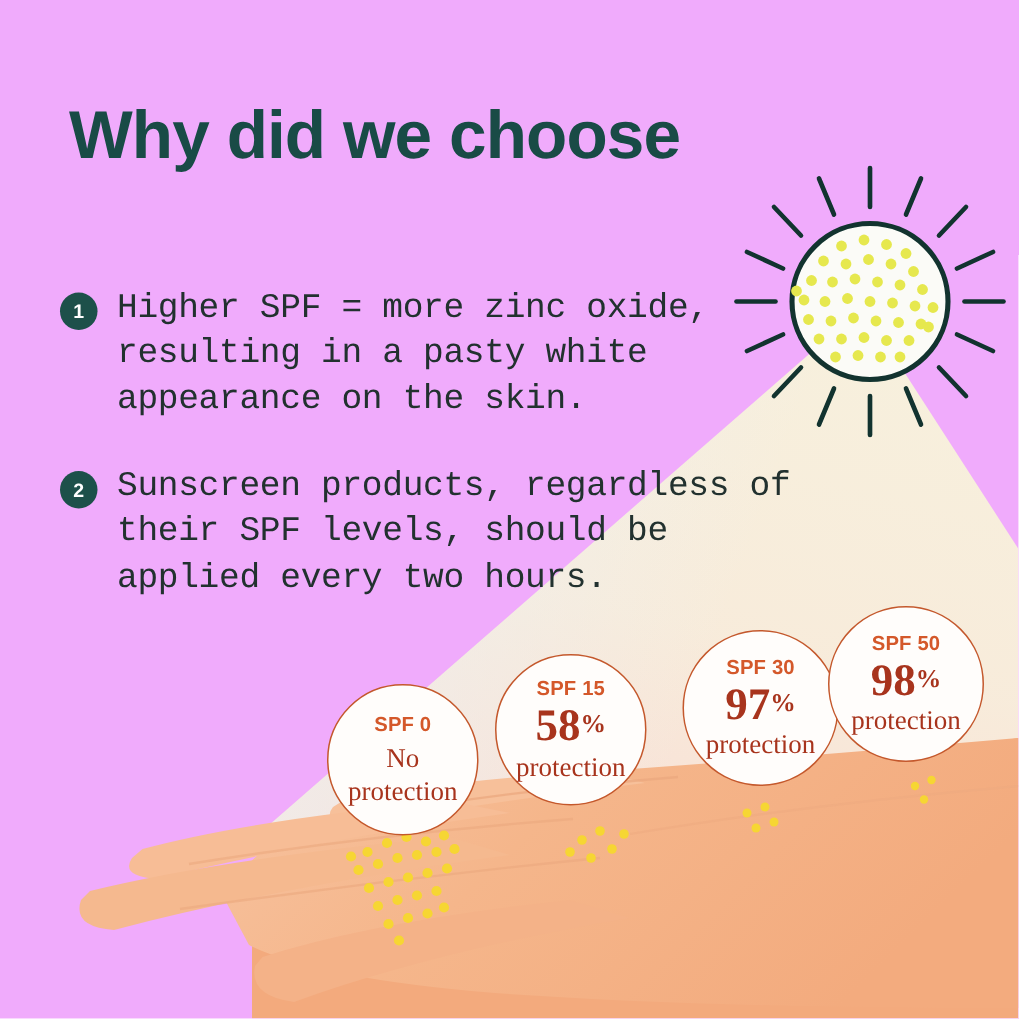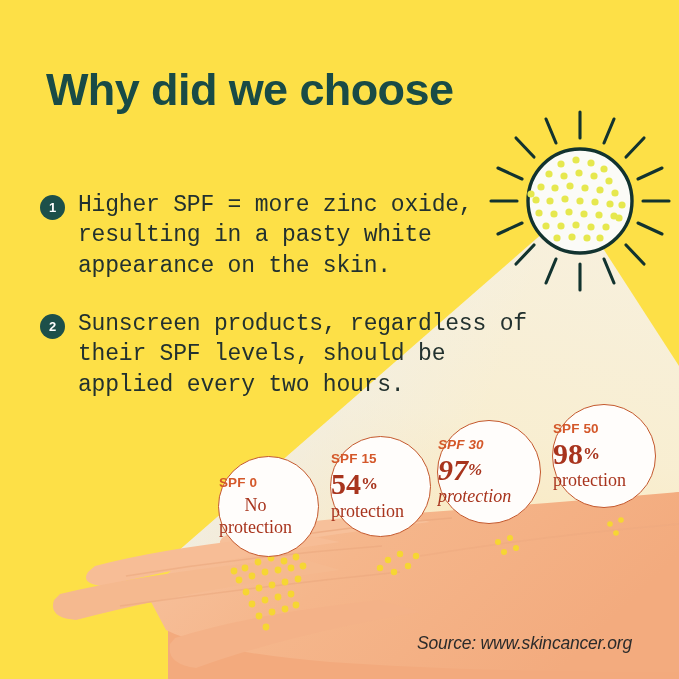--- a/index.html
+++ b/index.html
@@ -4,21 +4,21 @@
 <style>
   html, body {
     margin: 0;
     padding: 0;
     background: #ffffff;
   }
   #infographic {
     position: relative;
     width: 679px;
     height: 679px;
-    background: #fde047;
+    background: #f0abfc;
     overflow: hidden;
     font-family: "Liberation Sans", sans-serif;
     -webkit-font-smoothing: antialiased;
   }
 
   
   .beam-layer {
     position: absolute;
     inset: 0;
     z-index: 1;
@@ -104,21 +104,21 @@
 
   
   .spf-circle {
     position: absolute;
     border-radius: 50%;
     background: #fffdfb;
     border: 1.4px solid #c4582c;
     box-sizing: border-box;
     display: flex;
     flex-direction: column;
-    align-items: flex-start;
+    align-items: center;
     justify-content: center;
     z-index: 6;
     text-align: center;
   }
   .spf-label {
     color: #d4582a;
     font-size: 13.5px;
     font-weight: bold;
     letter-spacing: 0.1px;
     white-space: nowrap;
@@ -140,21 +140,21 @@
     color: #a8341d;
     font-family: "Liberation Serif", serif;
     font-size: 18px;
     line-height: 1.18;
     margin-top: 1px;
   }
   .spf-sub.two-line { margin-top: 5px; }
 
   #spf0  { left: 218px; top: 456px; width: 101px; height: 101px; }
   #spf15 { left: 330px; top: 436px; width: 101px; height: 101px; }
-  #spf30 { left: 437px; top: 420px; width: 104px; height: 104px; font-style: italic; }
+  #spf30 { left: 455px; top: 420px; width: 104px; height: 104px; }
   #spf50 { left: 552px; top: 404px; width: 104px; height: 104px; }
 
   
   .source {
     position: absolute;
     left: 417px;
     top: 633px;
     z-index: 7;
     color: #2b2b2b;
     font-size: 17.5px;
@@ -344,36 +344,35 @@
     <div class="spf-label">SPF 0</div>
     <div class="spf-sub two-line">
       <span>No</span><br>
       <span>protection</span>
     </div>
   </div>
 
   <div class="spf-circle" id="spf15">
     <div class="spf-label">SPF 15</div>
     <div class="spf-pct">
-      <span>54</span><span class="sym">%</span>
+      <span>58</span><span class="sym">%</span>
     </div>
     <div class="spf-sub">protection</div>
   </div>
 
   <div class="spf-circle" id="spf30">
     <div class="spf-label">SPF 30</div>
     <div class="spf-pct">
       <span>97</span><span class="sym">%</span>
     </div>
     <div class="spf-sub">protection</div>
   </div>
 
   <div class="spf-circle" id="spf50">
     <div class="spf-label">SPF 50</div>
     <div class="spf-pct">
       <span>98</span><span class="sym">%</span>
     </div>
     <div class="spf-sub">protection</div>
   </div>
 
-  <div class="source">Source: www.skincancer.org</div>
 
 </div>
 
 </body></html>

